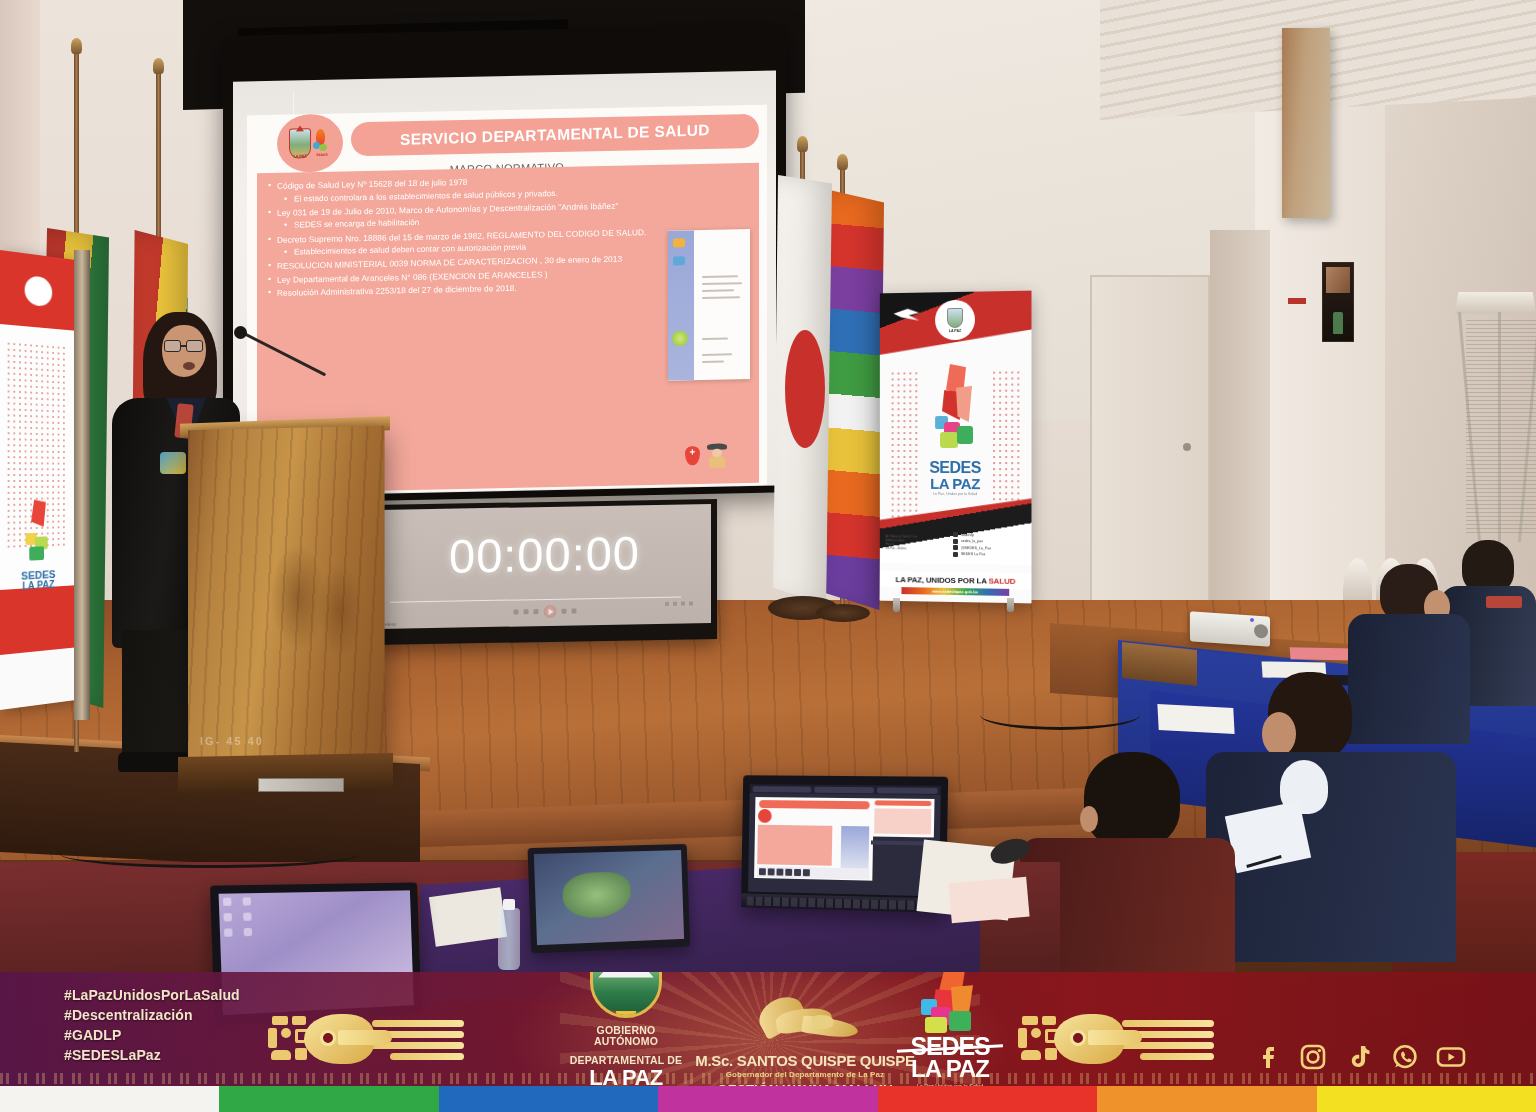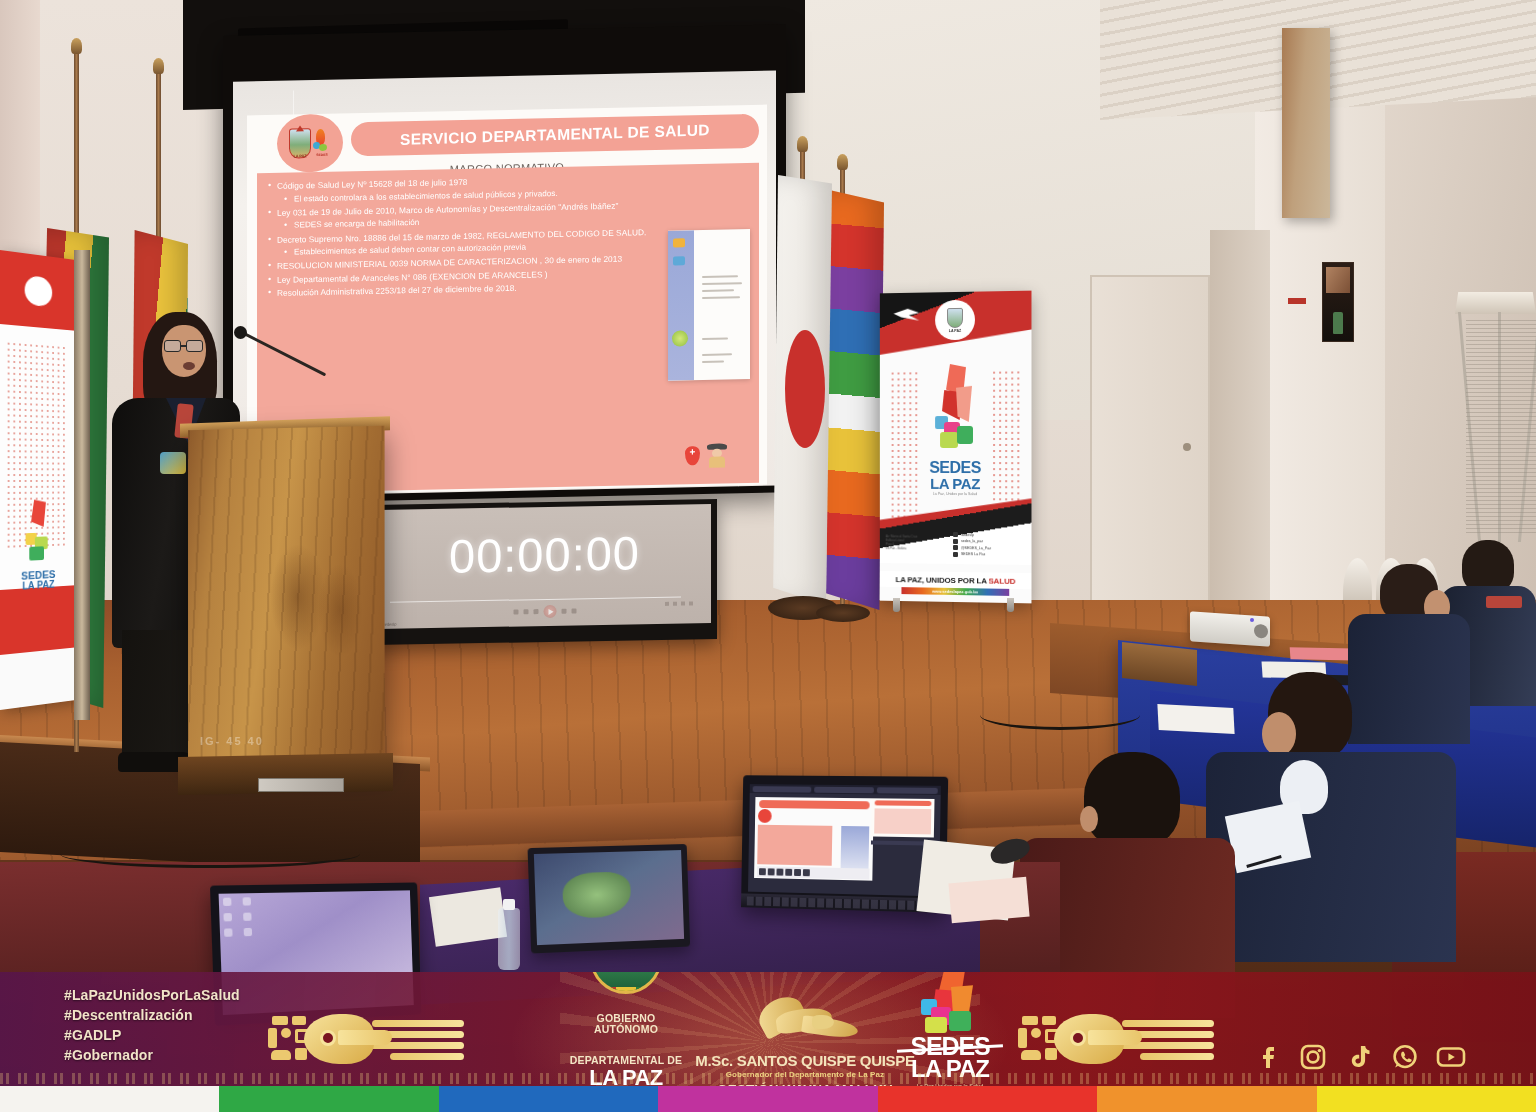--- a/index.html
+++ b/index.html
@@ -514,21 +514,21 @@
   .crest-shield .mtn { position:absolute; left:8%; top:22%; width:84%; height:30%;
     background:#f2f2f2; clip-path:polygon(0 100%,30% 20%,48% 55%,66% 8%,100% 100%); }
   .crest-laurel-l, .crest-laurel-r { position:absolute; top:14px; width:20px; height:64px; }
   .crest-laurel-l { left:-17px; } .crest-laurel-r { right:-17px; }
   .crest-laurel-l i, .crest-laurel-r i { position:absolute; width:13px; height:9px;
     background:#3f8f4a; border-radius:60% 10% 60% 10%; }
   .crest-ribbon { position:absolute; left:50%; bottom:-5px; transform:translateX(-50%);
     width:60px; height:9px; background:linear-gradient(90deg,#c0392b 33%,#e8c23a 33% 66%,#2f7d3e 66%);
     border-radius:2px; }
   .crest-txt1 { font-size:10.5px; font-weight:bold; color:#f4e6c6; letter-spacing:.2px;
-    margin-top:19px; line-height:1.08; }
+    margin-top:7px; line-height:1.08; }
   .crest-txt2 { font-size:22px; font-weight:bold; color:#fff; letter-spacing:-.6px;
     line-height:1; margin-top:1px; }
   .crest-bar { width:88px; height:4px; margin:3px auto 0;
     background:linear-gradient(90deg,#c0392b 33%,#e8c23a 33% 66%,#2f7d3e 66%); }
 
   .gov-block { position:absolute; left:690px; bottom:16px; width:230px; text-align:center; }
   .condor { width:110px; height:52px; margin:0 auto 2px; position:relative; }
   .condor .cw { position:absolute; background:linear-gradient(110deg,#f4dd9a,#cfa448);
     border-radius:50% 50% 40% 10%; }
   .condor .w1 { left:8px; top:0; width:46px; height:32px; transform:rotate(-28deg); }
@@ -930,21 +930,21 @@
   <div class="wire" style="left:980px;top:700px;width:160px;height:30px;"></div>
 
   <div class="banner">
     <div class="banner-glow"></div>
     <div class="banner-rays"></div>
 
     <div class="hashtags" id="hashtags">
         <div>#LaPazUnidosPorLaSalud</div>
         <div>#Descentralización</div>
         <div>#GADLP</div>
-        <div>#Gobernador</div>
+        <div>#SEDESLaPaz</div>
       </div>
 
     <div class="ornament" style="left:268px;bottom:38px;">
       <div class="orn-glyph">
         <i class="g1"></i>
           <i class="g2"></i>
           <i class="g3"></i>
           <i class="g4"></i>
         <i class="g5"></i>
           <i class="g6"></i>

